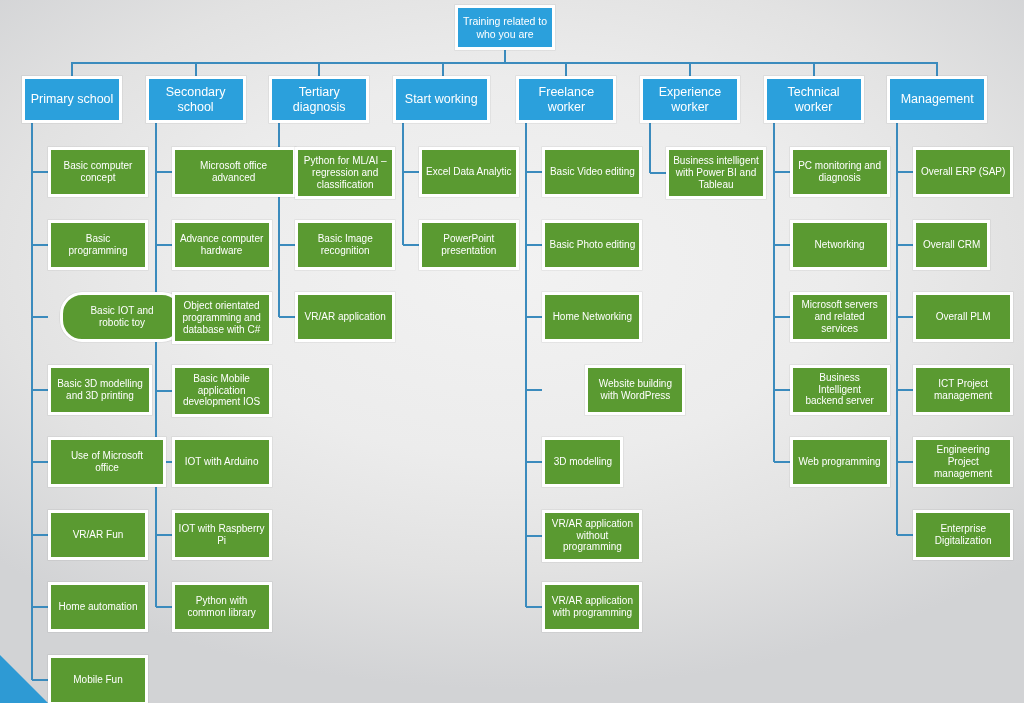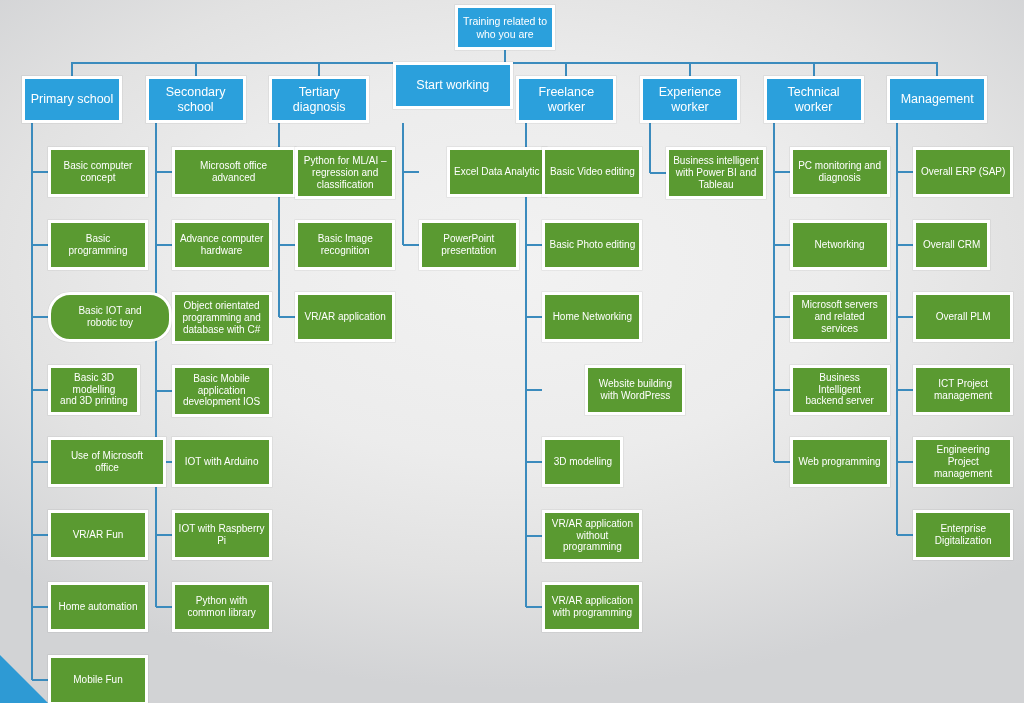--- a/index.html
+++ b/index.html
@@ -146,23 +146,23 @@
       <div class="conn v" style="left: 896.2px; top: 123px; height: 411.5px;"></div>
     </div>
 
   <div id="nodes">
       <div class="node root" style="left: 455px; top: 5px; width: 100px; height: 45px;">Training related to
 who you are</div>
       <div class="node cat" style="left: 22px; top: 76px; width: 100px; height: 47px;">Primary school</div>
       <div class="node leaf" style="left: 48px; top: 147px; width: 100px; height: 50px;">Basic computer
 concept</div>
       <div class="node leaf" style="left: 48px; top: 219.5px; width: 100px; height: 50px;">Basic programming</div>
-      <div class="node leaf" style="left: 48px; top: 292px; width: 124px; height: 50px; border-radius: 22px;">Basic IOT and
+      <div class="node leaf" style="left: 60px; top: 292px; width: 124px; height: 50px; border-radius: 22px;">Basic IOT and
 robotic toy</div>
-      <div class="node leaf" style="left: 48px; top: 364.5px; width: 92px; height: 50px;">Basic 3D modelling
+      <div class="node leaf" style="left: 48px; top: 364.5px; width: 104px; height: 50px;">Basic 3D modelling
 and 3D printing</div>
       <div class="node leaf" style="left: 48px; top: 437px; width: 118px; height: 50px;">Use of Microsoft
 office</div>
       <div class="node leaf" style="left: 48px; top: 509.5px; width: 100px; height: 50px;">VR/AR Fun</div>
       <div class="node leaf" style="left: 48px; top: 582px; width: 100px; height: 50px;">Home automation</div>
       <div class="node leaf" style="left: 48px; top: 654.5px; width: 100px; height: 50px;">Mobile Fun</div>
       <div class="node cat" style="left: 145.6px; top: 76px; width: 100px; height: 47px;">Secondary school</div>
       <div class="node leaf" style="left: 171.6px; top: 147px; width: 124px; height: 50px;">Microsoft office
 advanced</div>
       <div class="node leaf" style="left: 171.6px; top: 219.5px; width: 100px; height: 50px;">Advance computer
@@ -178,22 +178,22 @@
 Pi</div>
       <div class="node leaf" style="left: 171.6px; top: 582px; width: 100px; height: 50px;">Python with
 common library</div>
       <div class="node cat" style="left: 269.2px; top: 76px; width: 100px; height: 47px;">Tertiary diagnosis</div>
       <div class="node leaf" style="left: 295.2px; top: 147px; width: 100px; height: 52px;">Python for ML/AI –
 regression and
 classification</div>
       <div class="node leaf" style="left: 295.2px; top: 219.5px; width: 100px; height: 50px;">Basic Image
 recognition</div>
       <div class="node leaf" style="left: 295.2px; top: 292px; width: 100px; height: 50px;">VR/AR application</div>
-      <div class="node cat" style="left: 392.8px; top: 62px; width: 120px; height: 47px;">Start working</div>
-      <div class="node leaf" style="left: 418.8px; top: 147px; width: 100px; height: 50px; margin-left: 28px;">Excel Data Analytic</div>
+      <div class="node cat" style="left: 392.8px; top: 76px; width: 97px; height: 47px;">Start working</div>
+      <div class="node leaf" style="left: 418.8px; top: 147px; width: 100px; height: 50px;">Excel Data Analytic</div>
       <div class="node leaf" style="left: 418.8px; top: 219.5px; width: 100px; height: 50px;">PowerPoint
 presentation</div>
       <div class="node cat" style="left: 516.4px; top: 76px; width: 100px; height: 47px;">Freelance worker</div>
       <div class="node leaf" style="left: 542.4px; top: 147px; width: 100px; height: 50px;">Basic Video editing</div>
       <div class="node leaf" style="left: 542.4px; top: 219.5px; width: 100px; height: 50px;">Basic Photo editing</div>
       <div class="node leaf" style="left: 542.4px; top: 292px; width: 100px; height: 50px;">Home Networking</div>
       <div class="node leaf" style="left: 542.4px; top: 364.5px; width: 100px; height: 50px; margin-left: 43px;">Website building
 with WordPress</div>
       <div class="node leaf" style="left: 542.4px; top: 437px; width: 81px; height: 50px;">3D modelling</div>
       <div class="node leaf" style="left: 542.4px; top: 509.5px; width: 100px; height: 52px;">VR/AR application

